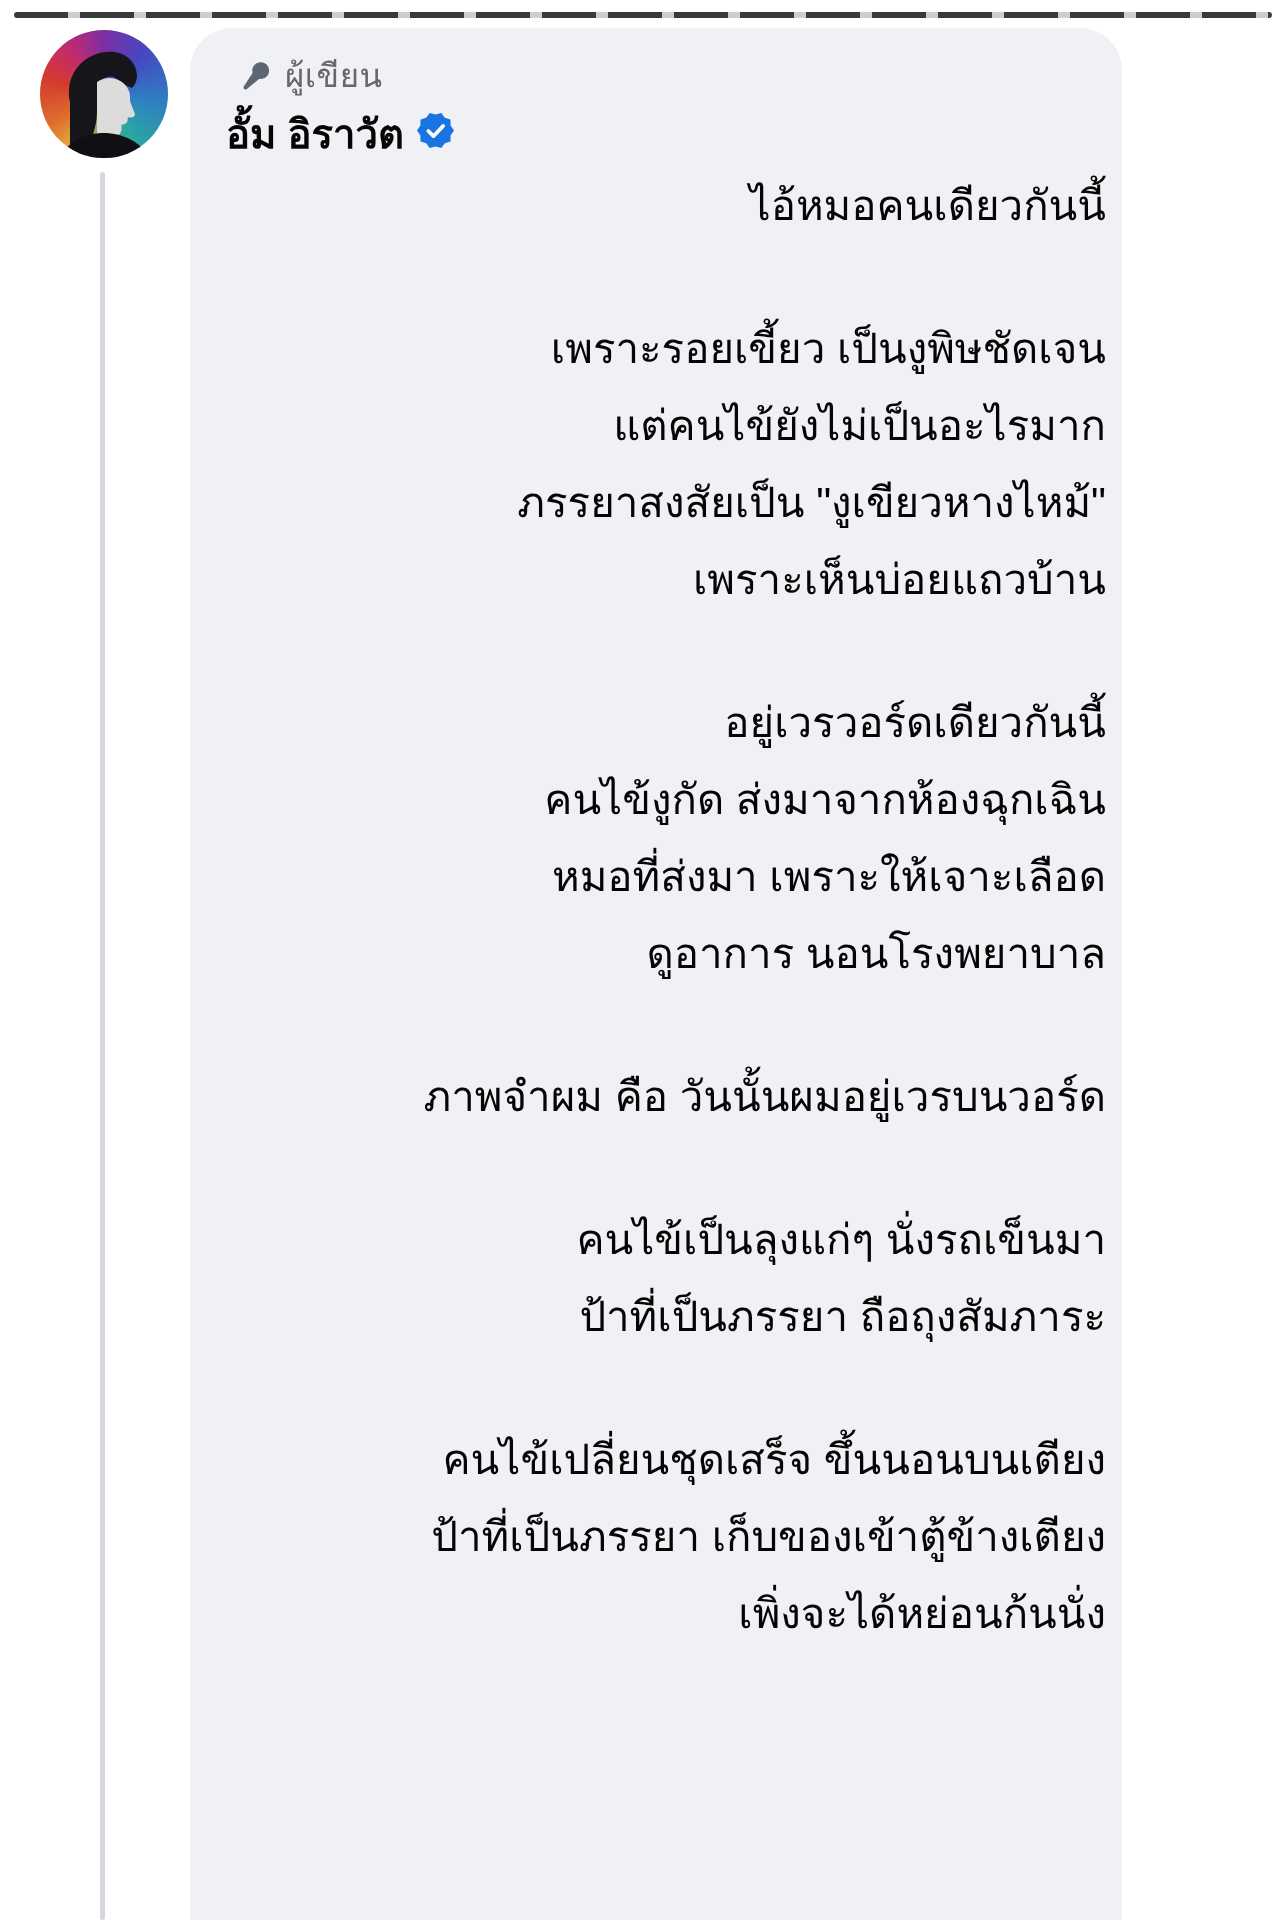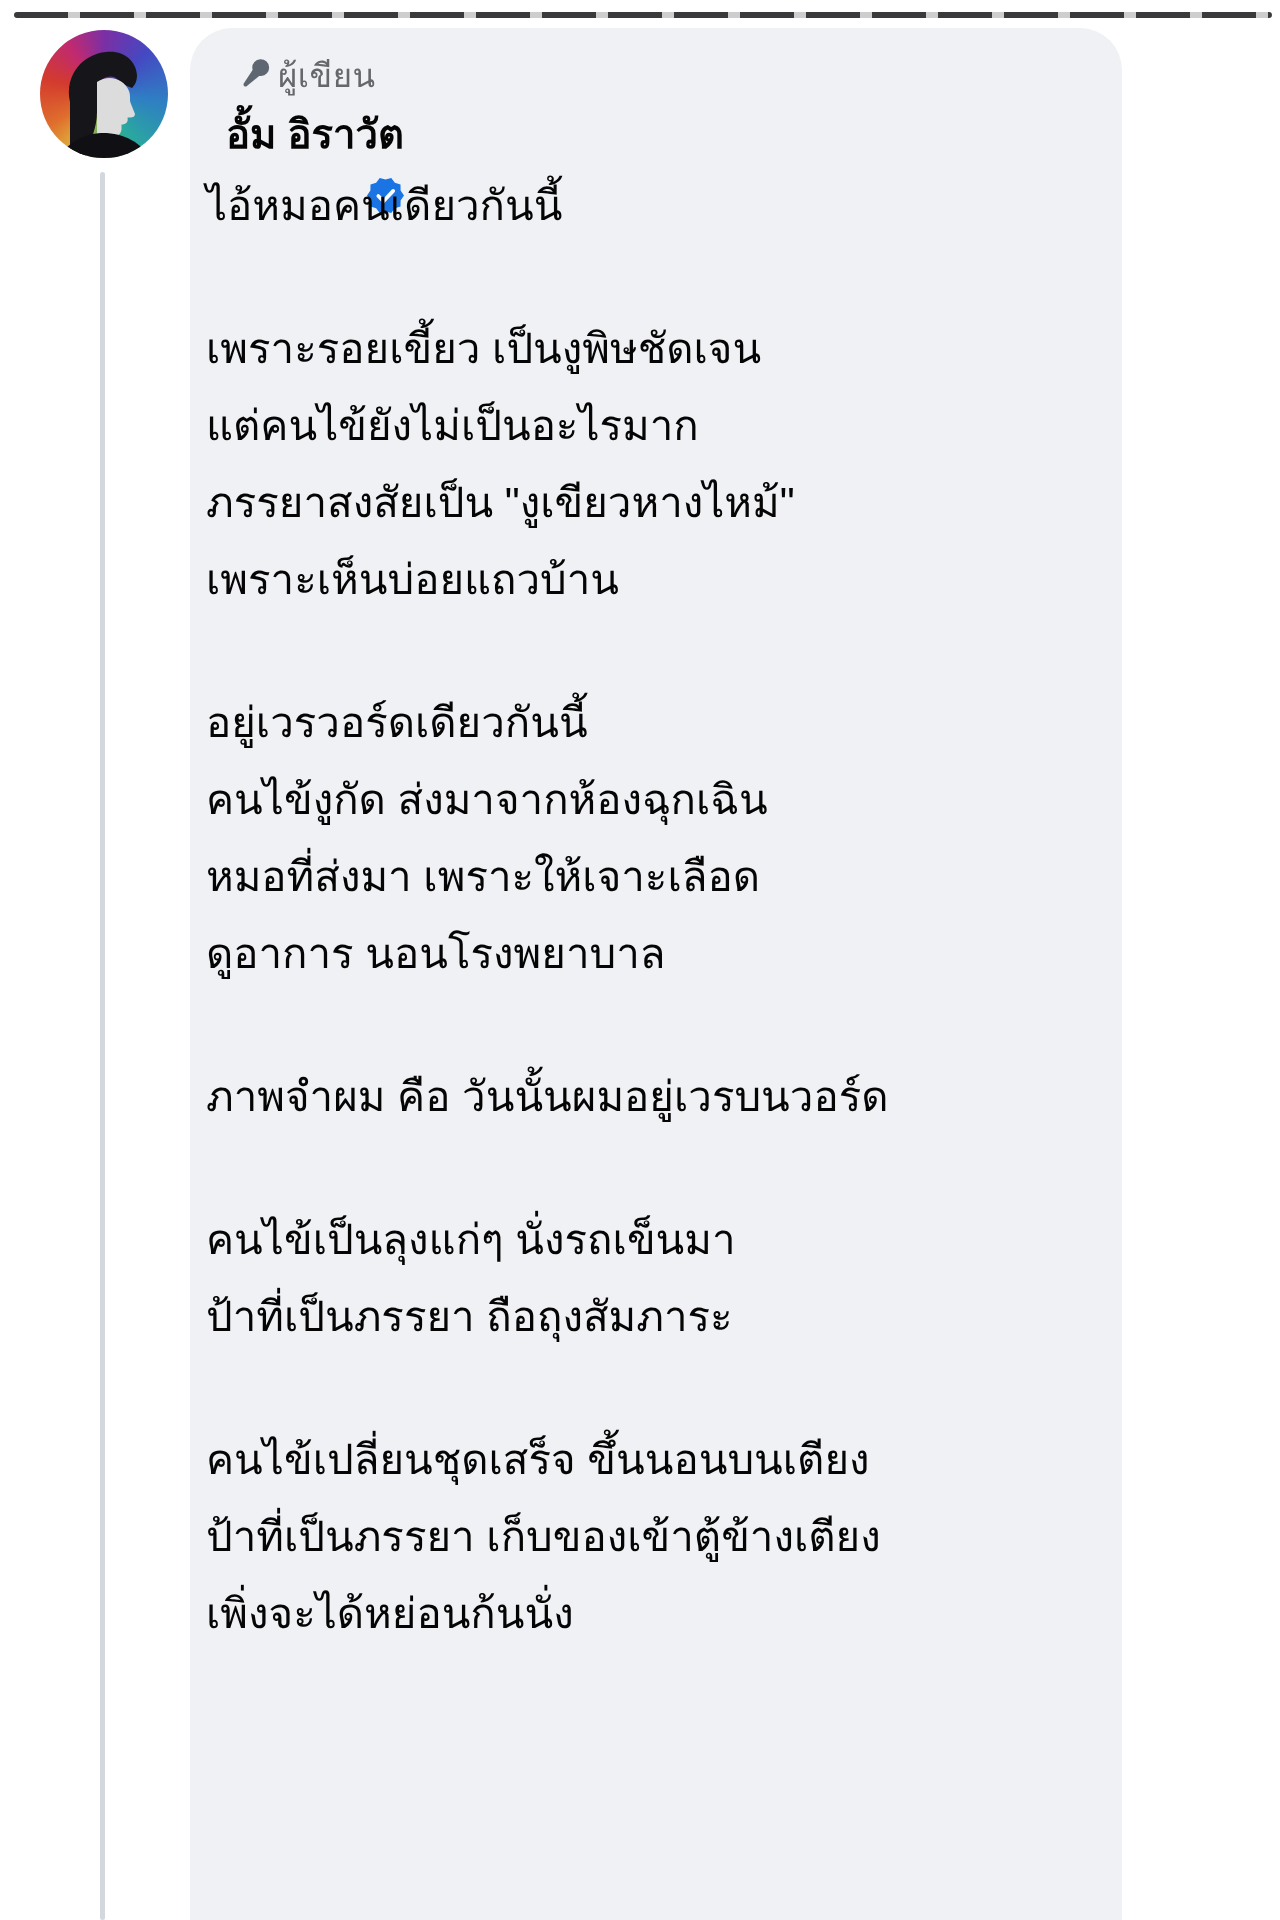--- a/index.html
+++ b/index.html
@@ -22,37 +22,37 @@
   .avatar svg{position:absolute;left:0;top:0;}
   .thread-line{
     position:absolute;left:100px;top:172px;width:5px;height:1748px;
     background:#d3d8de;border-radius:3px;
   }
   .bubble{
     position:absolute;left:190px;top:28px;width:932px;height:1892px;
     background:#f0f1f4;border-radius:42px 42px 0 0;
   }
   .author-badge{
-    position:absolute;left:46px;top:28px;display:flex;align-items:flex-start;gap:5px;
+    position:absolute;left:46px;top:28px;display:flex;align-items:flex-end;gap:12px;
   }
   .author-badge .label{
     font-size:33px;font-weight:500;color:#65676b;line-height:40px;letter-spacing:.5px;
   }
   .author-row{
-    position:absolute;left:36px;top:80px;display:flex;align-items:flex-end;gap:13px;flex-direction:column;
+    position:absolute;left:36px;top:80px;display:flex;align-items:flex-start;gap:13px;
   }
   .author-name{font-size:40px;font-weight:700;color:#050505;line-height:52px;}
   .badge{display:inline-block;width:37px;height:37px;margin-top:4px;}
   .comment-text{
     position:absolute;left:16px;top:139px;width:900px;
     font-size:42px;line-height:77px;color:#050505;
   }
   .para{margin:0 0 66px 0;}
   .para:last-child{margin-bottom:0;}
-  .tl{white-space:nowrap;}
+  .tl{white-space:nowrap;text-align:right;}
 </style>
 </head>
 <body>
 
 <div class="screen">
 
   <div class="top-strip"></div>
 
   <div class="avatar">
     <svg width="128" height="128" viewBox="0 0 128 128">

